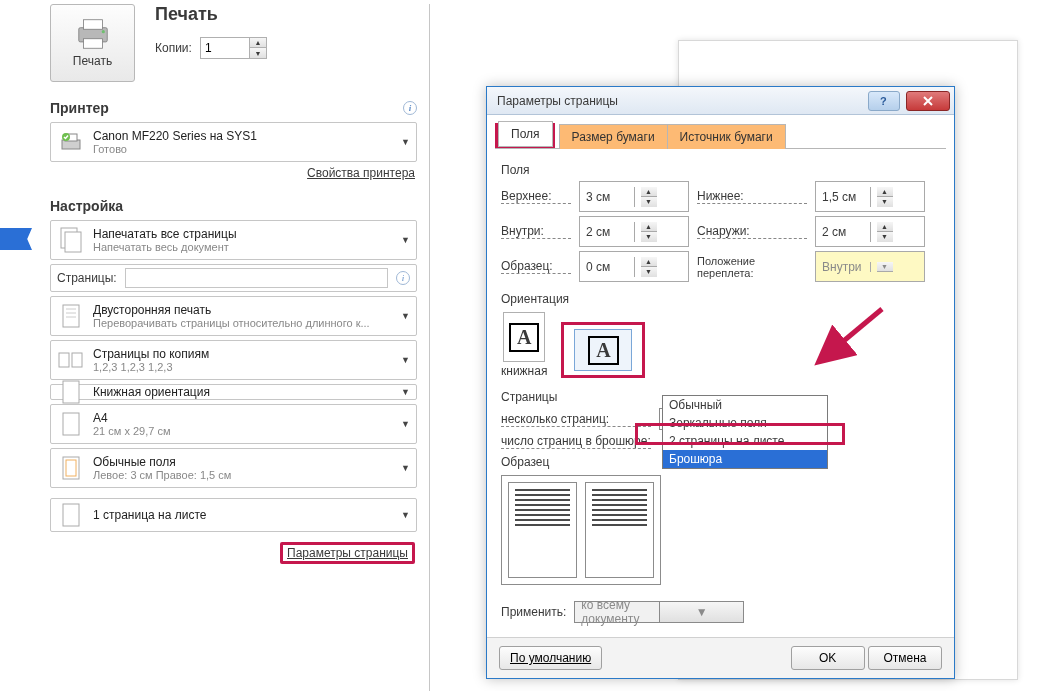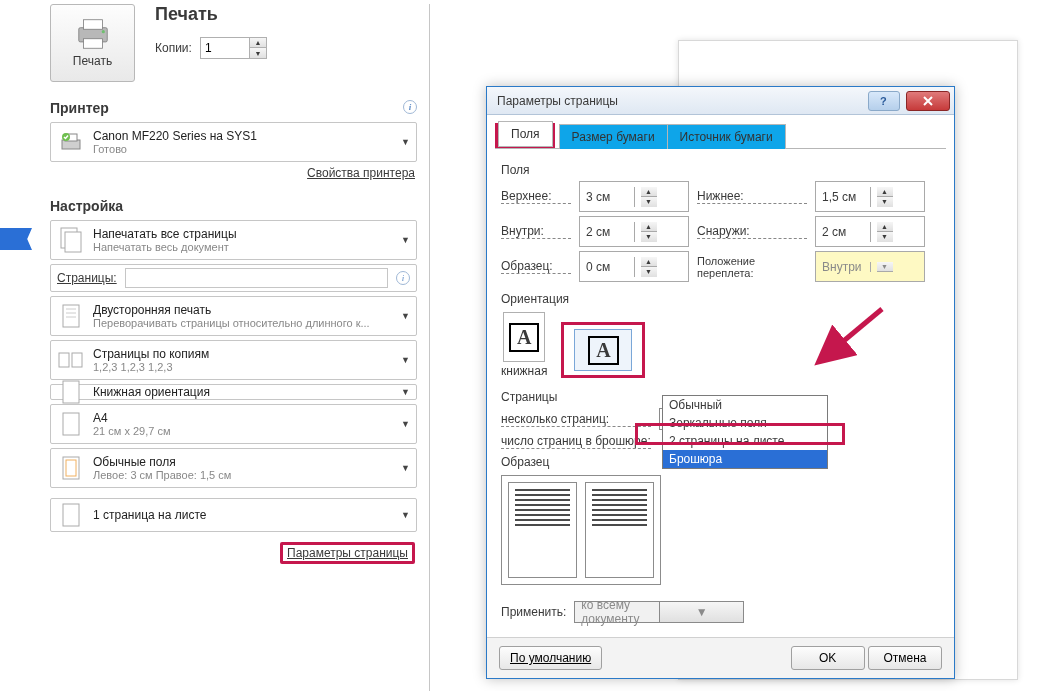--- a/index.html
+++ b/index.html
@@ -40,39 +40,39 @@
   .copies-row { display:flex;gap:8px;align-items:center;margin-top:12px;}
   .spin {
     display:inline-flex;align-items:center;
     border:1px solid #b0b0b0;background:#fff;height:22px;
   }
   .spin input{border:0;outline:0;width:48px;padding:2px 4px;font-size:12px;}
   .spin .arrows{display:flex;flex-direction:column;border-left:1px solid #b0b0b0;}
   .spin .arrows div{width:16px;height:10px;display:flex;align-items:center;justify-content:center;font-size:7px;line-height:1;background:linear-gradient(#f6f6f6,#e0e0e0);cursor:pointer;}
   .spin .arrows div:first-child{border-bottom:1px solid #b0b0b0;}
 
-  .sec-head{font-weight:bold;color:#3a3a3a;font-size:14px;margin:18px 0 6px;display:flex;justify-content:space-between;}
+  .sec-head{font-weight:bold;color:#3a3a3a;font-size:14px;margin:18px 0 6px;display:flex;align-items:center;justify-content:space-between;}
   .info-dot{width:14px;height:14px;border:1px solid #9fb8d6;border-radius:50%;display:flex;align-items:center;justify-content:center;color:#5d8bc7;font-size:9px;font-style:italic;font-family:Georgia,serif;}
 
   .chooser, .pages-row {
     border:1px solid #c6c6c6;background:#fff;border-radius:2px;
     padding:4px 6px;display:flex;align-items:center;gap:8px;
     margin-bottom:4px;
   }
   .chooser{height:40px;}
   .chooser .txt{flex:1;}
   .chooser .title{color:#222;}
   .chooser .sub{color:#888;font-size:11px;}
   .chooser .chev{font-size:9px;color:#444;}
   .ico-box{width:28px;display:flex;justify-content:center;}
   .link{color:#3a3a3a;text-decoration:underline;cursor:pointer;}
   .right-link{text-align:right;margin:4px 2px 14px 0;}
 
   .pages-row{height:28px;}
-  .pages-row label{margin-right:0;text-decoration:underline;}
+  .pages-row label{margin-right:0;}
   .pages-row input{flex:1;border:1px solid #c6c6c6;height:20px;padding:2px 4px;}
 
   .highlight{border:3px solid #c5174d;border-radius:2px;display:inline-block;padding:1px 4px;}
 
   
   .dialog {
     position:absolute;
     left:486px; top:86px;
     width:469px;
     border:1px solid #2a79c7;
@@ -83,21 +83,21 @@
     height:28px;background:linear-gradient(#f4f7fb,#dfe8f3);
     display:flex;align-items:center;justify-content:space-between;
     padding:0 4px 0 10px;font-size:12px;
     border-bottom:1px solid #b2c4d8;
   }
   .winbtns{display:flex;gap:6px;}
   .winbtn{width:32px;height:20px;border-radius:3px;display:flex;align-items:center;justify-content:center;}
   .winhelp{background:linear-gradient(#d8e8fa,#b5cfeb);border:1px solid #8aa9c9;}
   .winclose{background:linear-gradient(#e07a7a,#c63a3a);border:1px solid #8a2626;color:#fff;width:44px;}
   .tabs{display:flex;border-bottom:1px solid #b6b6b6;margin:8px 8px 0 8px;}
-  .tab{padding:5px 12px;border:1px solid #b6b6b6;border-bottom:none;background:#0ea5e9;margin-right:-1px;font-size:12px;color:#333;position:relative;top:1px;}
+  .tab{padding:5px 12px;border:1px solid #b6b6b6;border-bottom:none;background:#fdba74;margin-right:-1px;font-size:12px;color:#333;position:relative;top:1px;}
   .tab.active{background:#fff;z-index:2;}
   .tab-hl{border:3px solid #c5174d;padding:0;margin-right:4px;}
   .tab-hl .tab{border:1px solid #b6b6b6;}
 
   .dialog-body{padding:8px 14px 10px;}
   .group-title{font-size:12px;margin:6px 0 4px;}
   .grid2{display:grid;grid-template-columns:70px 110px 110px 110px;row-gap:4px;column-gap:8px;align-items:center;}
   .dash{border-bottom:1px dashed #888;}
   .numbox{display:flex;align-items:center;border:1px solid #a9a9a9;height:31px;background:#fff;}
   .numbox span{flex:1;padding:0 6px;}

